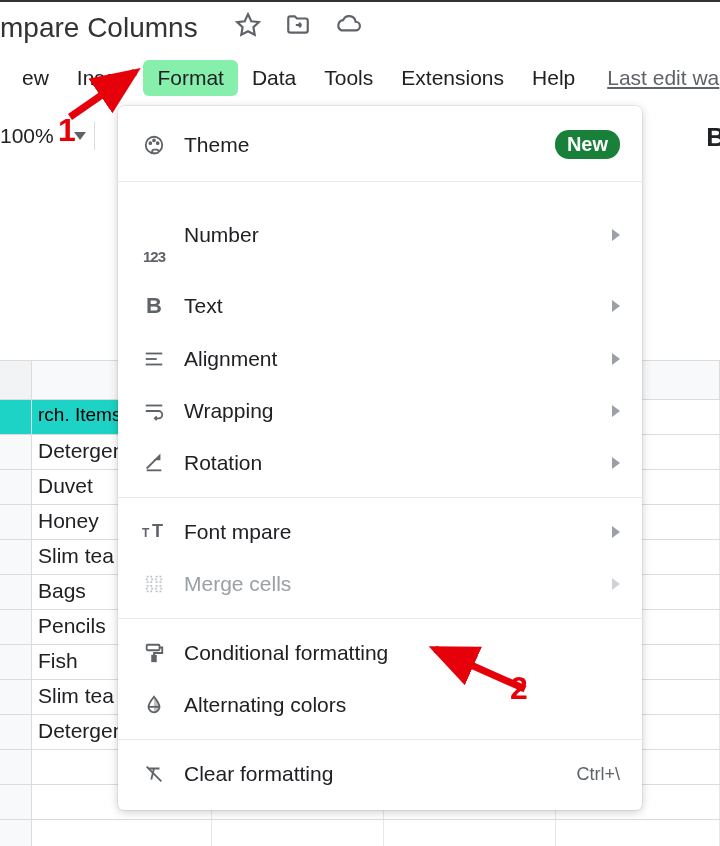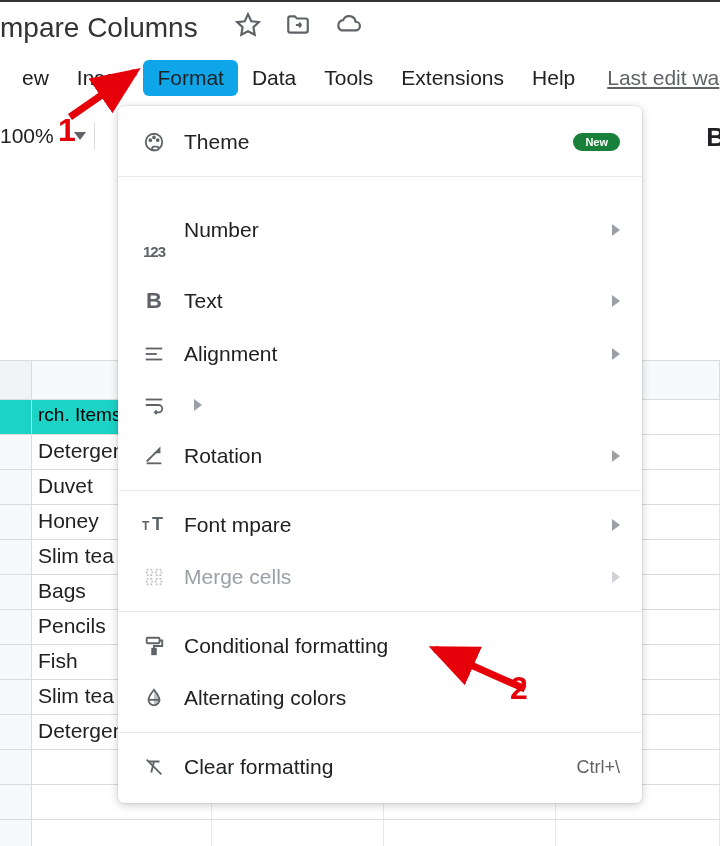--- a/index.html
+++ b/index.html
@@ -38,21 +38,21 @@
     }
     .menu-item {
       font-size: 21px;
       color: #202124;
       padding: 6px 14px;
       border-radius: 6px;
       cursor: pointer;
       white-space: nowrap;
     }
     .menu-item.active {
-      background: #0ea5e9;
+      background: #86efac;
     }
     .last-edit {
       font-size: 21px;
       color: #5f6368;
       text-decoration: underline;
       margin-left: 18px;
       white-space: nowrap;
     }
     .toolbar-row {
       display: flex;
@@ -148,21 +148,21 @@
       margin-right: 16px;
       color:#5f6368;
     }
     .ditem.disabled .dicon{ color:#bdc1c6;}
     .dlabel { flex:1; }
     .dright { color:#5f6368; font-size:18px;}
     .dbadge {
       background:#188038;
       color:#fff;
       font-weight:600;
-      font-size:11px;
+      font-size:20px;
       padding:3px 12px;
       border-radius:14px;
     }
     .dsep { height:1px; background:#e8eaed; margin:8px 0; }
     .chev { width:0;height:0;border-top:6px solid transparent;border-bottom:6px solid transparent;border-left:8px solid #9aa0a6; margin-left:10px;}
     
     
     .anno { position:absolute; z-index:200; pointer-events:none; }
     .anno-num { color:#e6000a; font-size:32px; font-weight:800; }
     
@@ -352,20 +352,21 @@
     <span class="chev"></span>
   </div>
   <div class="ditem">
     <span class="dicon">
       <svg width="22" height="22" viewBox="0 0 24 24" fill="none" stroke="#5f6368" stroke-width="2">
           <line x1="3" y1="6" x2="21" y2="6"></line>
           <path d="M3 12h14a4 4 0 0 1 0 8h-4"></path>
           <polyline points="15 18 13 20 15 22"></polyline>
         </svg>
     </span>
+    <span class="dlabel">Wrapping</span>
     <span class="chev"></span>
   </div>
   <div class="ditem">
     <span class="dicon">
       <svg width="22" height="22" viewBox="0 0 24 24" fill="none" stroke="#5f6368" stroke-width="2">
           <path d="M4 18 L14 8"></path>
           <polygon points="14,8 18,4 18,8" fill="#5f6368"></polygon>
           <line x1="4" y1="20" x2="20" y2="20"></line>
         </svg>
     </span>

